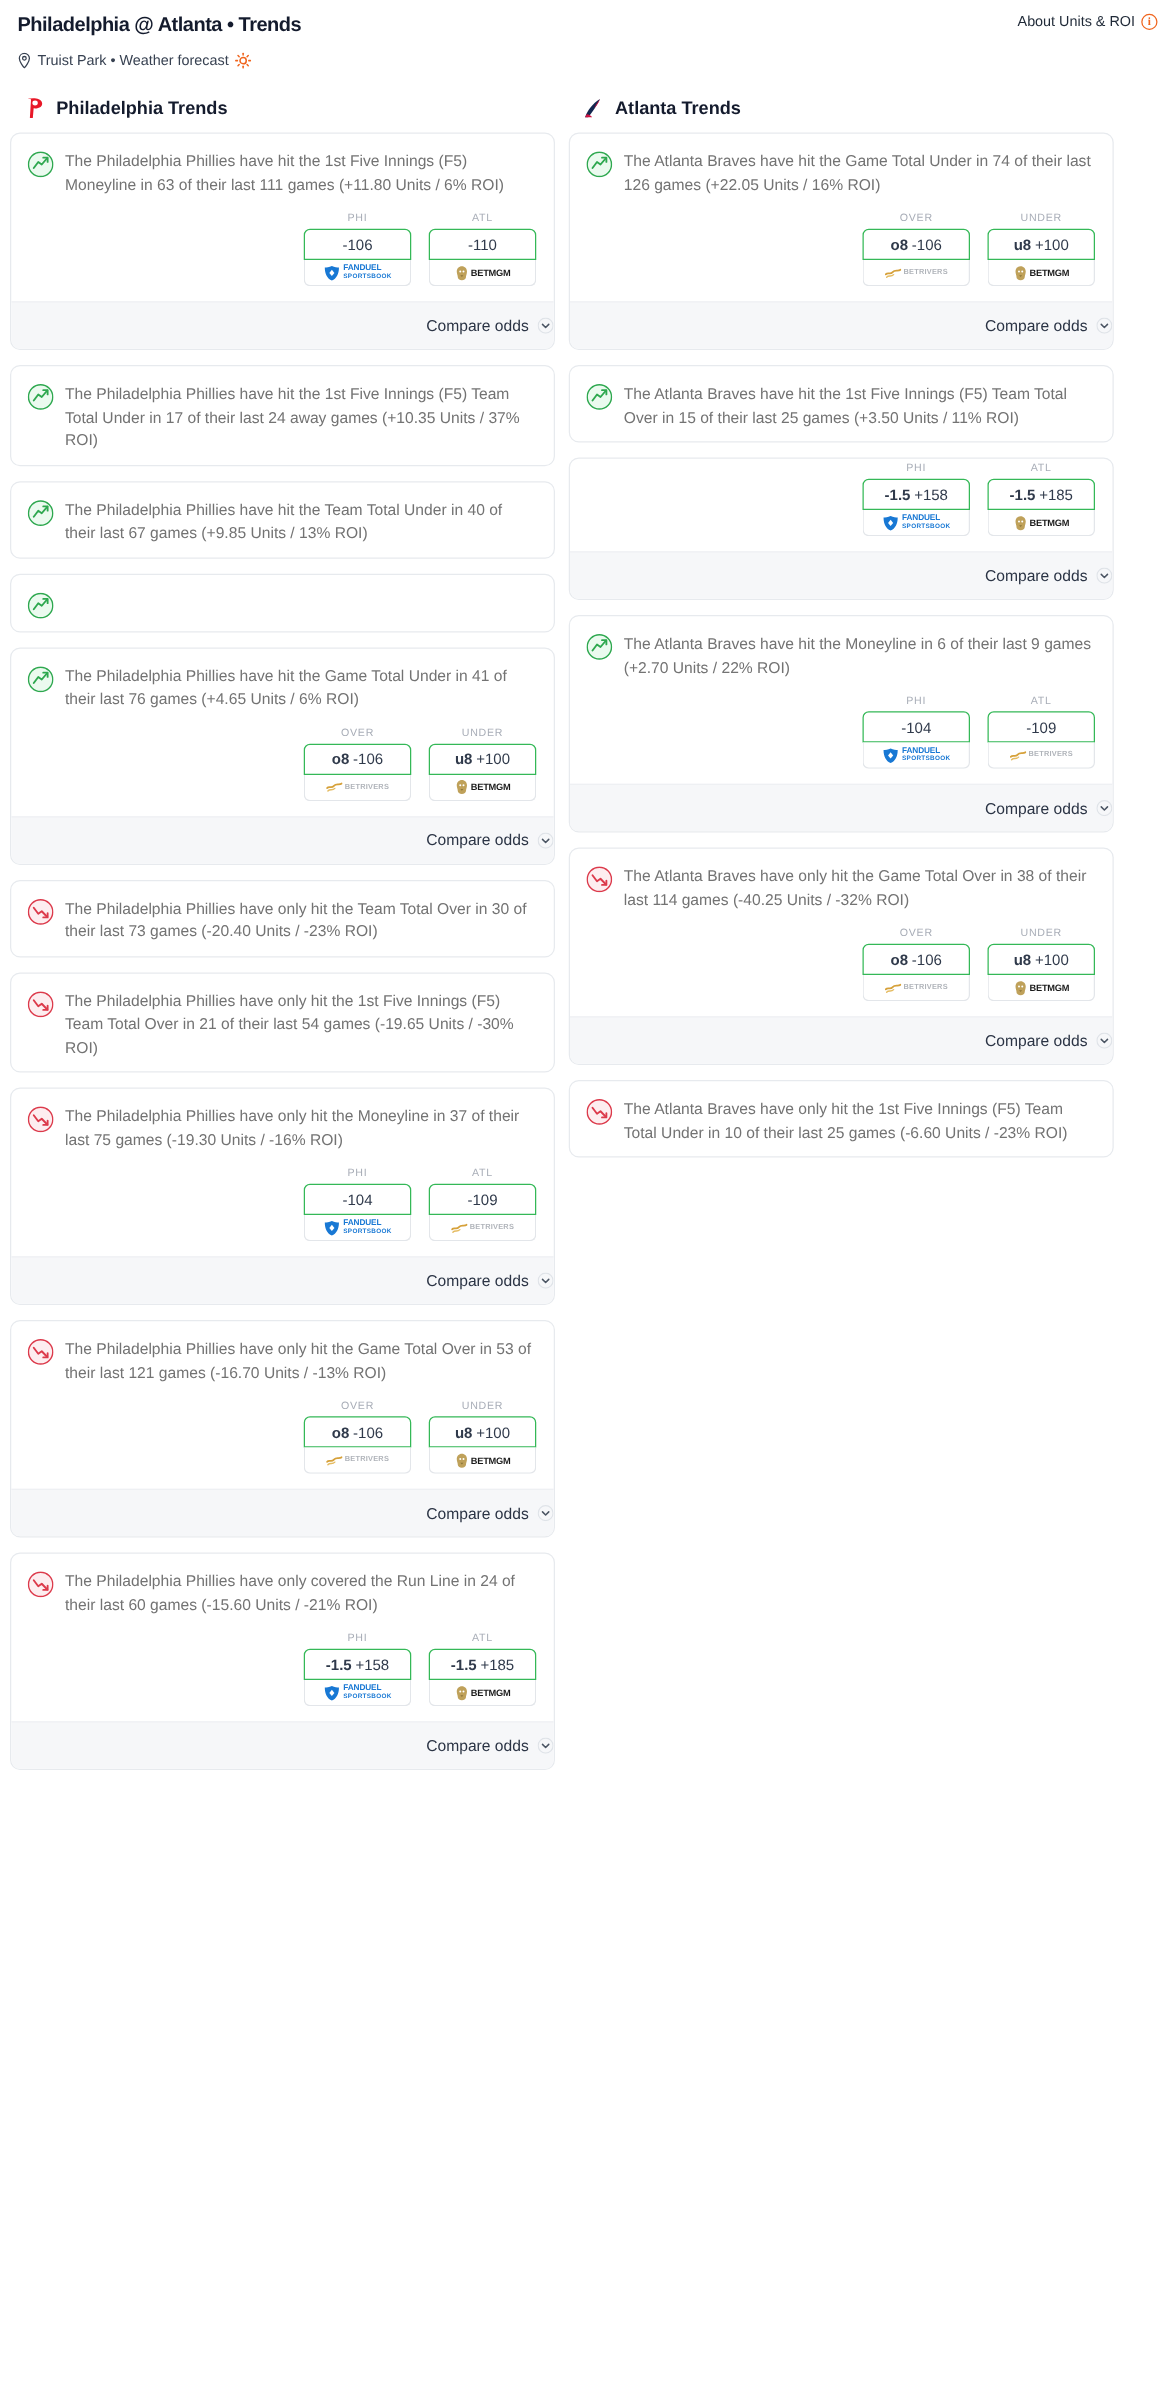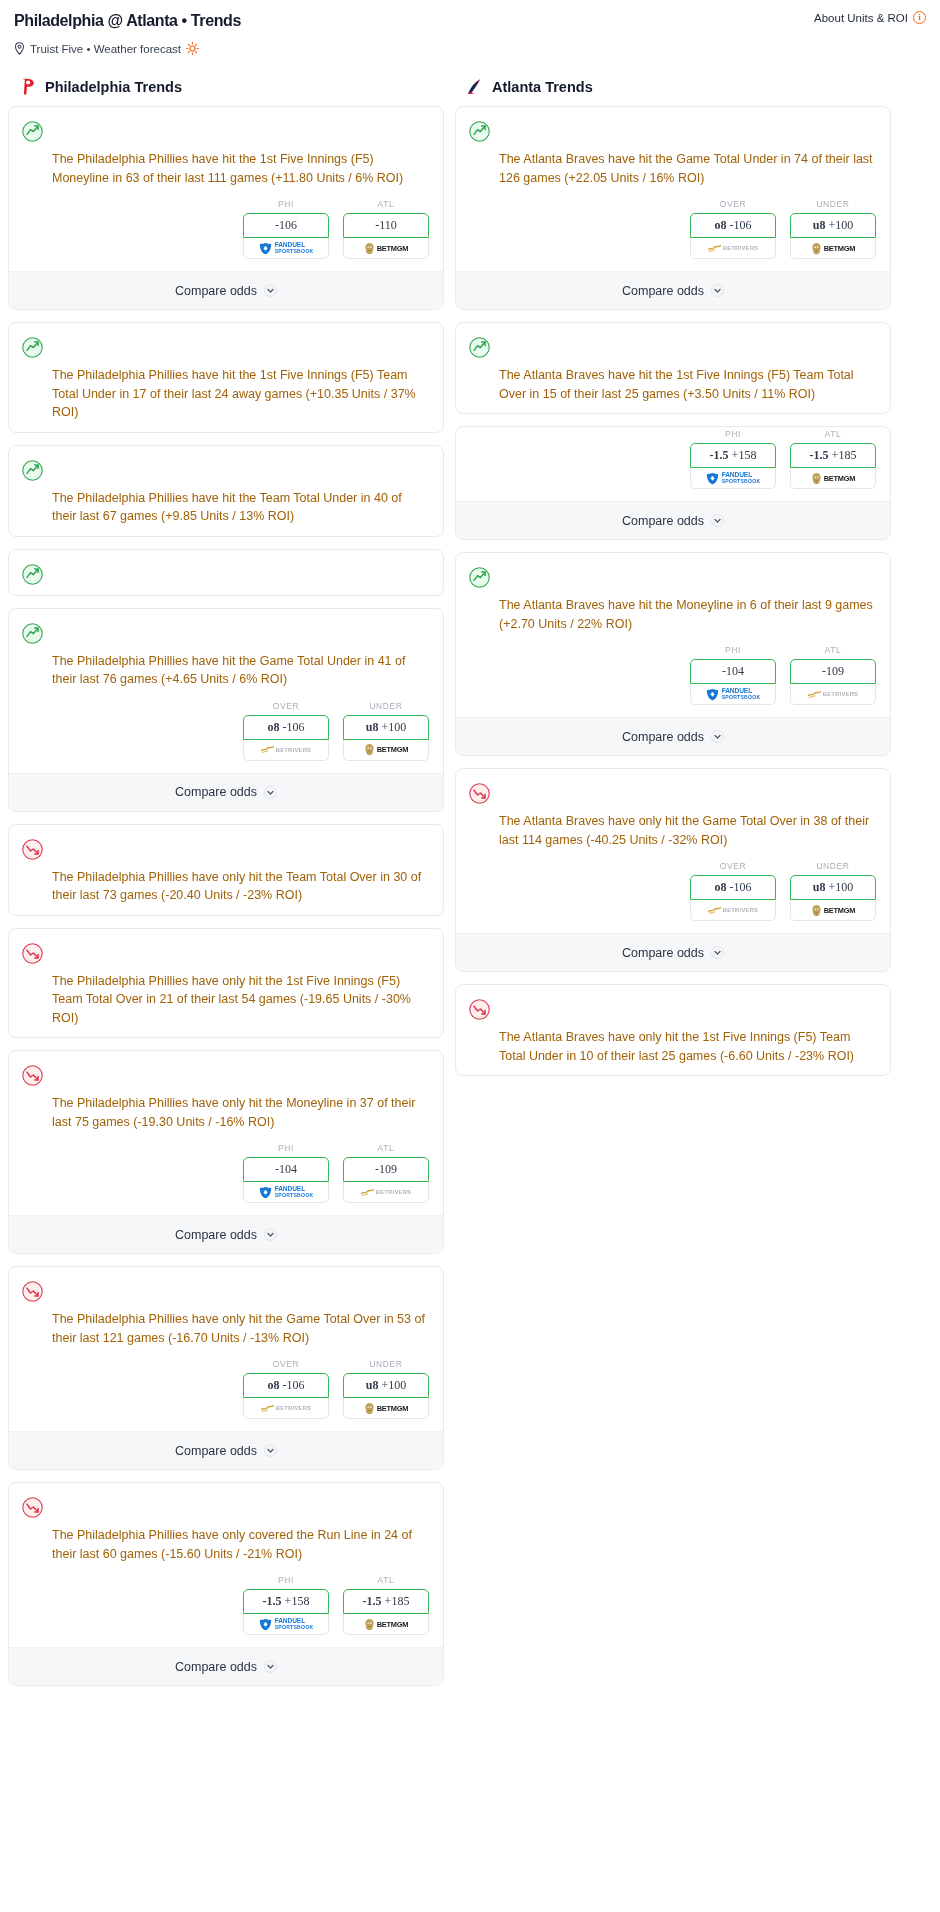--- a/index.html
+++ b/index.html
@@ -44,33 +44,33 @@
   .col-head-title { font-size: 14.5px; font-weight: bold; color: #141b2d; }
   .team-logo { width: 19px; height: 19px; display: block; }
 
   
   .card {
     border: 1px solid #e7eaee; border-radius: 8px; background: #fff;
     margin-bottom: 12px; overflow: hidden;
   }
   .card-body { padding: 13px 14px 10px 13px; display: flex; gap: 9px; }
   .trend-icon { width: 21px; height: 21px; flex: 0 0 21px; margin-top: 1px; }
-  .card-text { font-size: 12.5px; line-height: 18.5px; color: #a16207; margin-top: 30px; }
+  .card-text { font-size: 12.5px; line-height: 18.5px; color: #737373; }
 
   
   .odds-wrap { display: flex; justify-content: flex-end; gap: 14px; padding: 2px 14px 12px 14px; }
   .odds-col { width: 86px; }
   .odds-label {
     font-size: 8.5px; letter-spacing: 0.6px; color: #a8adb7;
     text-align: center; margin-bottom: 4px; font-weight: normal;
   }
   .odds-box {
     border: 1px solid #34b857; border-radius: 5px 5px 0 0;
     height: 25px; display: flex; align-items: center; justify-content: center;
-    font-size: 12px; color: #303a4b; background: #fff; cursor: pointer; font-family: Liberation Serif, serif;
+    font-size: 12px; color: #303a4b; background: #fff; cursor: pointer;
   }
   .odds-box .pt { font-weight: bold; margin-right: 3px; }
   .book-badge {
     border: 1px solid #e3e6ea; border-top: none; border-radius: 0 0 5px 5px;
     height: 21px; display: flex; align-items: center; justify-content: center;
     background: #fff; cursor: pointer;
   }
 
   
   .logo-fanduel { display: flex; align-items: center; gap: 3px; }
@@ -81,21 +81,21 @@
   .logo-mgm { display: flex; align-items: center; gap: 2px; }
   .mgm-lion { width: 11px; height: 13px; display: block; }
   .mgm-text { font-size: 7.4px; font-weight: bold; color: #1a1a1a; letter-spacing: -0.2px; }
   .logo-rivers { display: flex; align-items: center; gap: 2px; }
   .br-mark { width: 13px; height: 9px; display: block; }
   .br-text { font-size: 5.9px; font-weight: bold; color: #b0b4ba; letter-spacing: 0.2px; }
 
   
   .compare {
     background: #f6f7f9; border-top: 1px solid #eef0f3;
-    height: 38px; display: flex; align-items: center; justify-content: center; gap: 7px;
+    height: 38px; display: flex; align-items: center; justify-content: flex-end; gap: 7px;
     font-size: 12.5px; color: #2b3445; cursor: pointer;
   }
   .chev { width: 13px; height: 13px; display: block; }
 </style>
 </head>
 <body>
 
 <div class="page">
 
   <div class="topbar">
@@ -104,21 +104,21 @@
     <div class="about-link">
       <span>About Units &amp; ROI</span>
       <span class="info-icon">i</span>
     </div>
 
     <div class="venue-row">
       <svg class="pin-icon" viewBox="0 0 12 14">
         <path d="M6 0.7C3.5 0.7 1.6 2.6 1.6 5c0 3.1 3.7 7.8 4.4 8.3C6.7 12.8 10.4 8.1 10.4 5c0-2.4-1.9-4.3-4.4-4.3z" fill="none" stroke="#374151" stroke-width="1.1"></path>
         <circle cx="6" cy="5" r="1.6" fill="none" stroke="#374151" stroke-width="1.1"></circle>
       </svg>
-      <span>Truist Five • Weather forecast</span>
+      <span>Truist Park • Weather forecast</span>
       <svg class="weather-icon" viewBox="0 0 14 14">
         <circle cx="7" cy="7" r="2.7" fill="none" stroke="#f0651e" stroke-width="1.3"></circle>
         <g stroke="#f0651e" stroke-width="1.3" stroke-linecap="round">
           <line x1="7" y1="0.7" x2="7" y2="2.1"></line>
             <line x1="7" y1="11.9" x2="7" y2="13.3"></line>
           <line x1="0.7" y1="7" x2="2.1" y2="7"></line>
             <line x1="11.9" y1="7" x2="13.3" y2="7"></line>
           <line x1="2.6" y1="2.6" x2="3.6" y2="3.6"></line>
             <line x1="10.4" y1="10.4" x2="11.4" y2="11.4"></line>
           <line x1="11.4" y1="2.6" x2="10.4" y2="3.6"></line>

